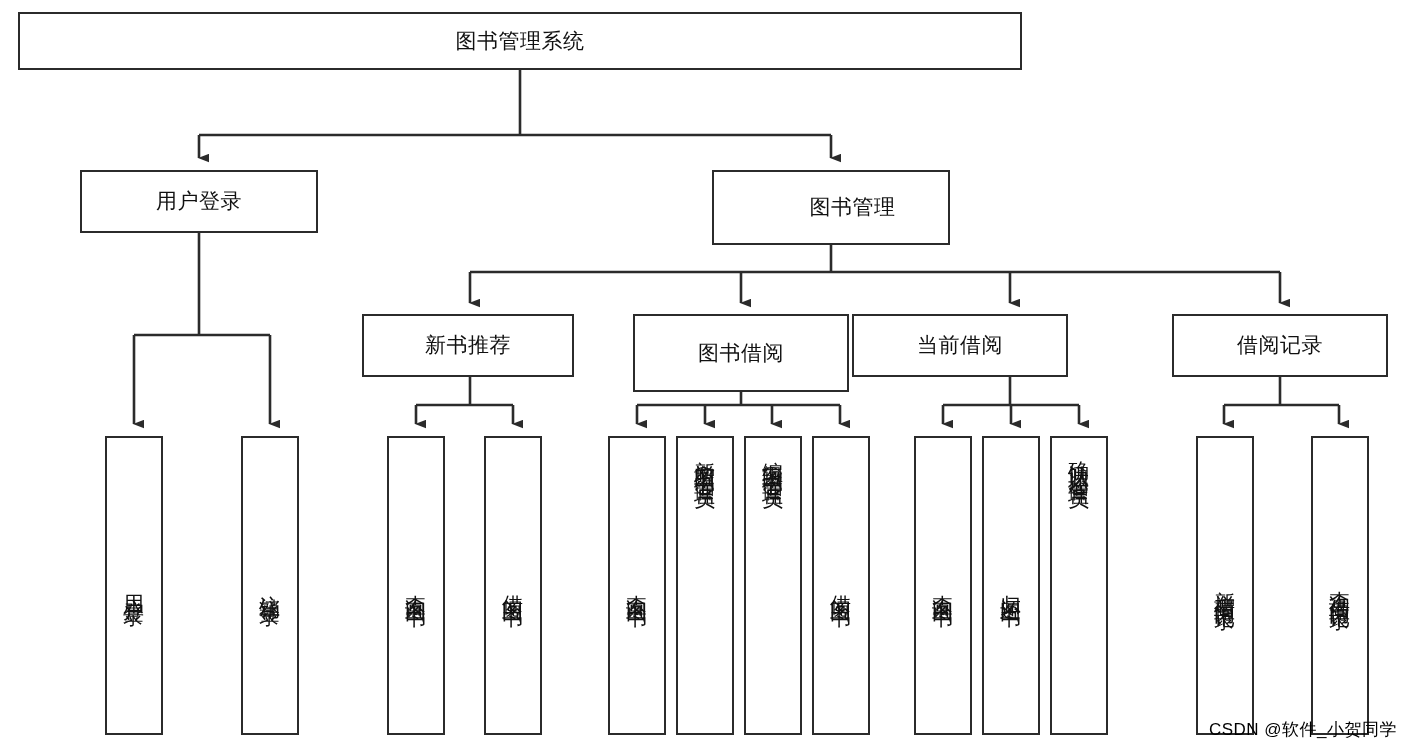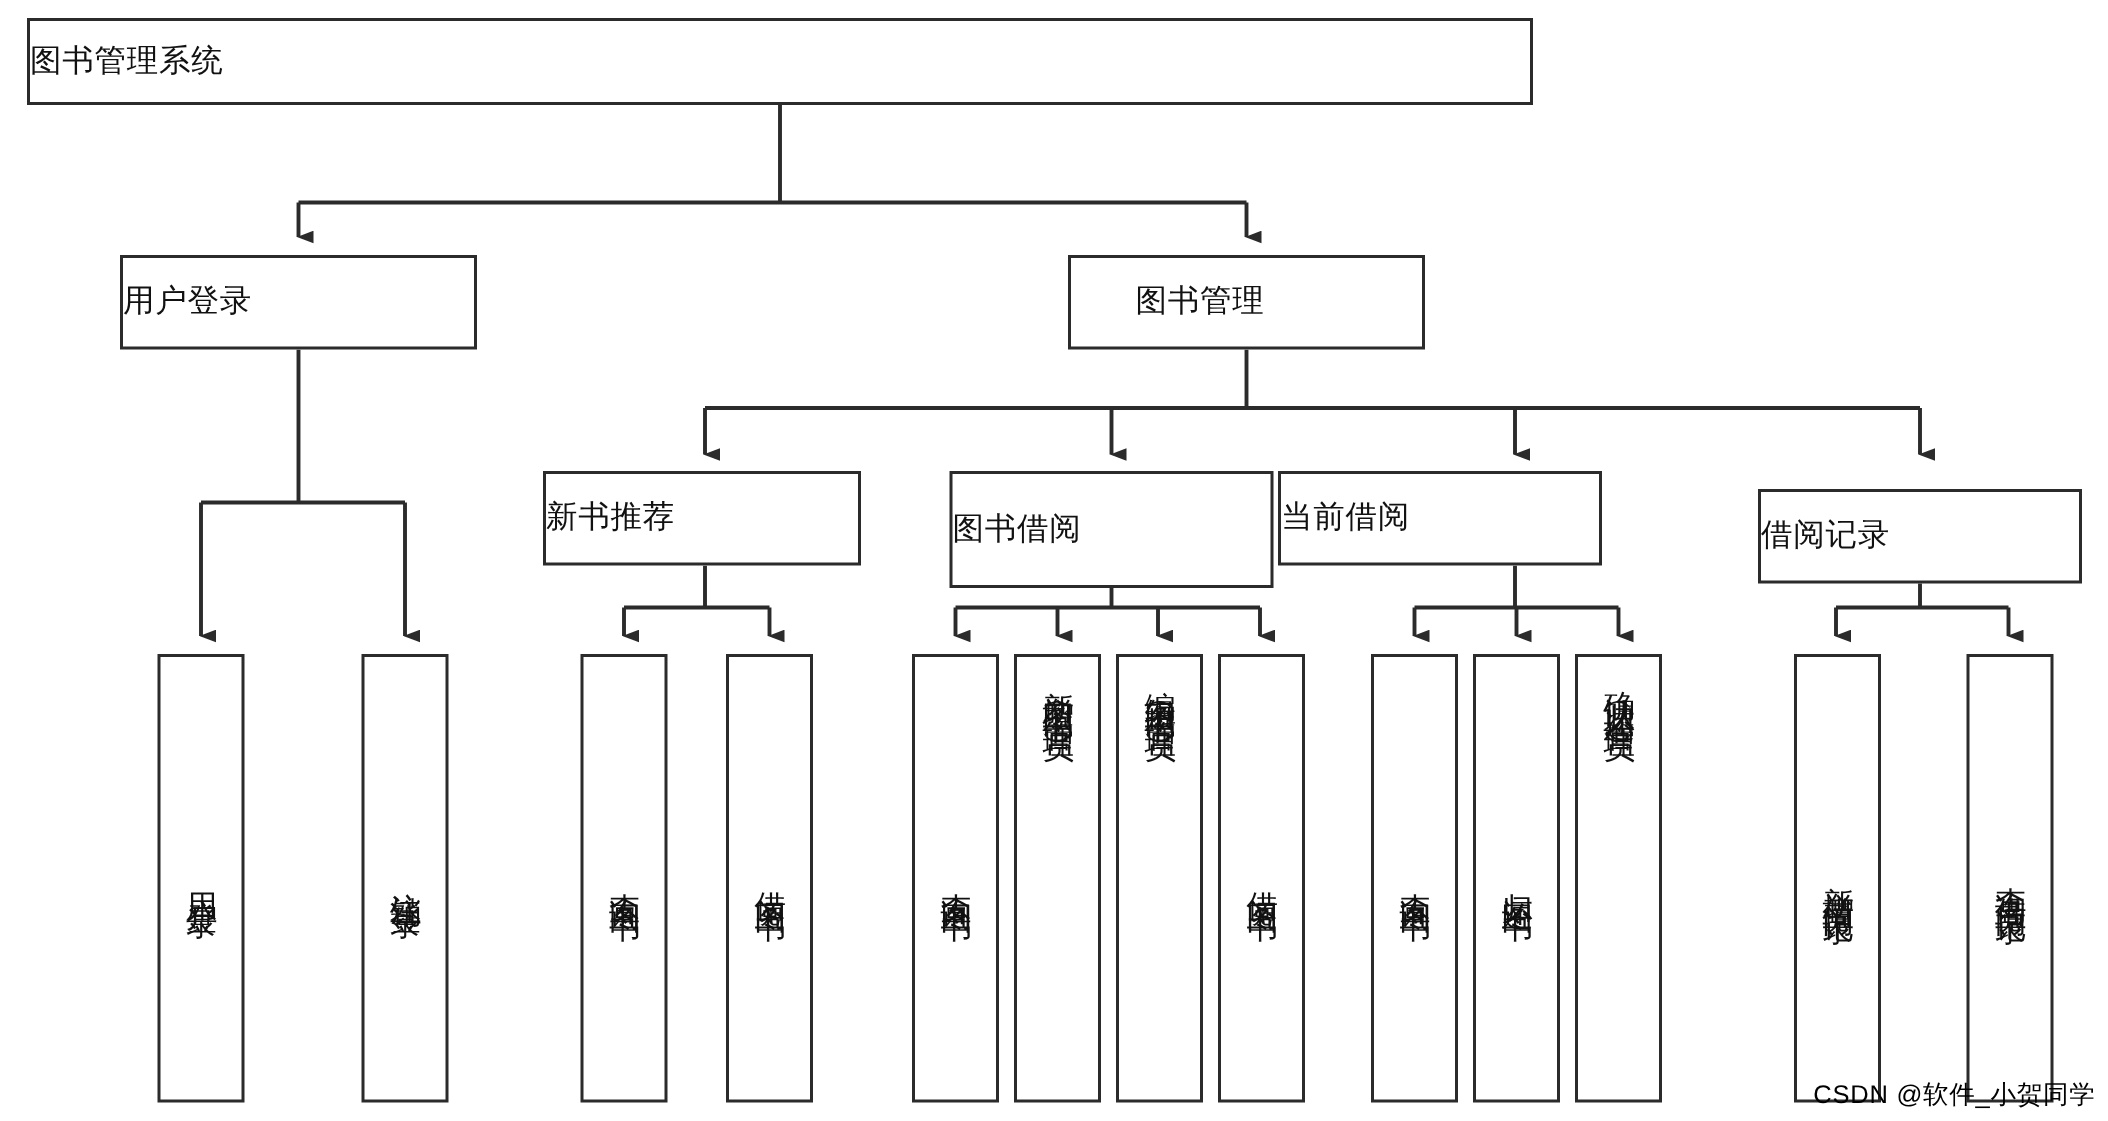--- a/index.html
+++ b/index.html
@@ -27,20 +27,21 @@
     height: 747px;
     pointer-events: none;
   }
   .node {
     position: absolute;
     box-sizing: border-box;
     background: #ffffff;
     border: 2.5px solid #2b2b2b;
     display: flex;
     align-items: center;
+    justify-content: center;
     overflow: hidden;
   }
   .node .label {
     color: #111111;
     text-align: center;
     line-height: 1.15;
     white-space: nowrap;
   }
   .node.horizontal .label {
     writing-mode: horizontal-tb;
@@ -133,34 +134,34 @@
     </g>
   </svg>
 
   <div class="node horizontal" style="left:18px; top:12px; width:1004px; height:58px;">
     <span class="label">图书管理系统</span>
   </div>
 
   <div class="node horizontal" style="left:80px; top:170px; width:238px; height:63px;">
     <span class="label">用户登录</span>
   </div>
-  <div class="node horizontal" style="left:712px; top:170px; width:238px; height:63px;padding-left:43px;">
+  <div class="node horizontal" style="left:712px; top:170px; width:238px; height:75px;padding-left:43px;">
     <span class="label">图书管理</span>
   </div>
 
   <div class="node horizontal" style="left:362px; top:314px; width:212px; height:63px;">
     <span class="label">新书推荐</span>
   </div>
   <div class="node horizontal" style="left:633px; top:314px; width:216px; height:78px;">
     <span class="label">图书借阅</span>
   </div>
   <div class="node horizontal" style="left:852px; top:314px; width:216px; height:63px;">
     <span class="label">当前借阅</span>
   </div>
-  <div class="node horizontal" style="left:1172px; top:326px; width:216px; height:63px;">
+  <div class="node horizontal" style="left:1172px; top:314px; width:216px; height:63px;">
     <span class="label">借阅记录</span>
   </div>
 
   <div class="node vertical center" style="left:105px; top:436px; width:58px; height:299px;">
     <span class="label">用户登录</span>
   </div>
   <div class="node vertical center" style="left:241px; top:436px; width:58px; height:299px;">
     <span class="label">注销登录</span>
   </div>
 

